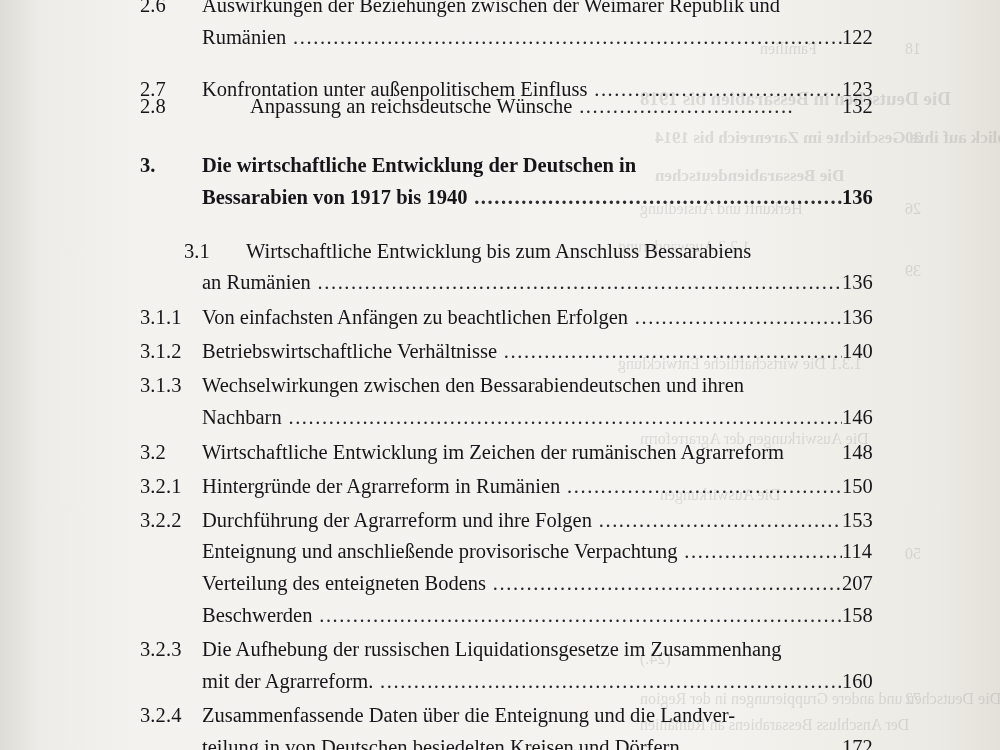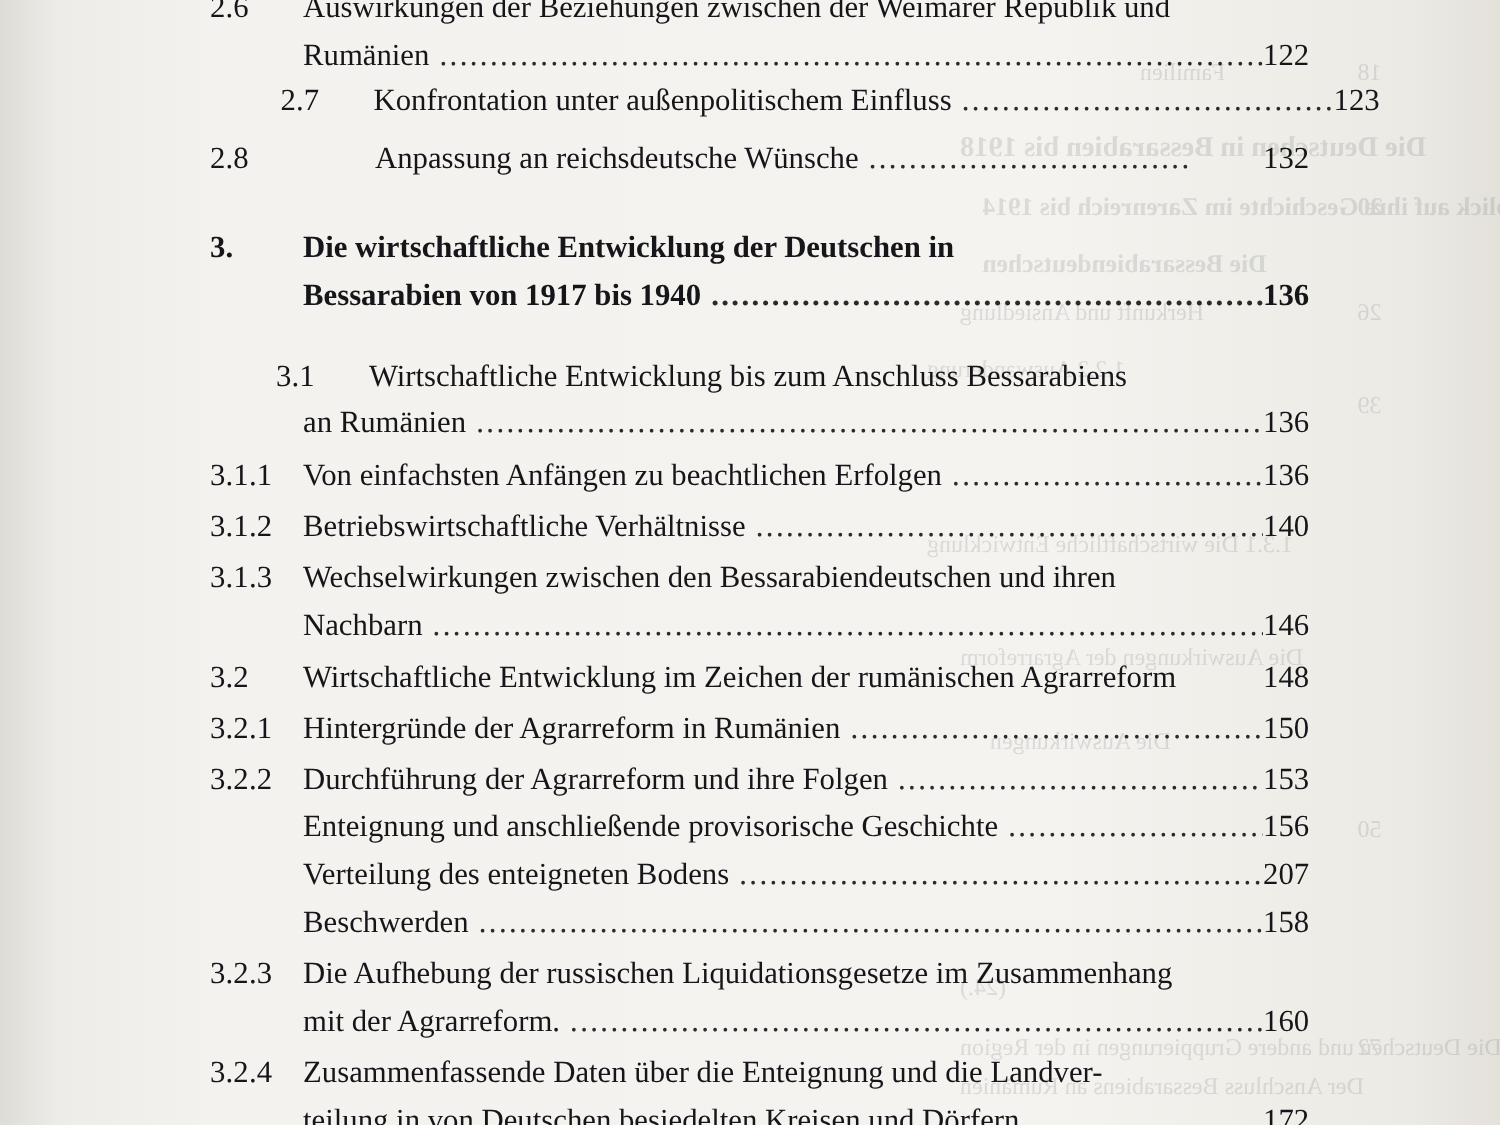--- a/index.html
+++ b/index.html
@@ -111,21 +111,21 @@
     <div class="row" style="top: -6px;">
       <div class="num">2.6</div>
       <div class="txt"><span>Auswirkungen der Beziehungen zwischen der Weimarer Republik und</span></div>
       <div class="pg"></div>
     </div>
     <div class="row" style="top: 26px;">
       <div class="num"></div>
       <div class="txt"><span>Rumänien</span><span class="leader"> ........................................................................................................................</span></div>
       <div class="pg">122</div>
     </div>
-    <div class="row" style="top: 56px; margin-left: 47px;">
+    <div class="row" style="top: 78px;">
       <div class="num">2.7</div>
       <div class="txt"><span>Konfrontation unter außenpolitischem Einfluss</span><span class="leader"> ........................................................................................................................</span></div>
       <div class="pg">123</div>
     </div>
     <div class="row" style="top: 95px; gap: 48px;">
       <div class="num">2.8</div>
       <div class="txt"><span>Anpassung an reichsdeutsche Wünsche</span><span class="leader"> ........................................................................................................................</span></div>
       <div class="pg">132</div>
     </div>
     <div class="row bold" style="top: 154px;">
@@ -178,22 +178,22 @@
       <div class="txt"><span>Hintergründe der Agrarreform in Rumänien</span><span class="leader"> ........................................................................................................................</span></div>
       <div class="pg">150</div>
     </div>
     <div class="row" style="top: 509px;">
       <div class="num">3.2.2</div>
       <div class="txt"><span>Durchführung der Agrarreform und ihre Folgen</span><span class="leader"> ........................................................................................................................</span></div>
       <div class="pg">153</div>
     </div>
     <div class="row" style="top: 540px;">
       <div class="num"></div>
-      <div class="txt"><span>Enteignung und anschließende provisorische Geschichte</span><span class="leader"> ........................................................................................................................</span></div>
-      <div class="pg">156</div>
+      <div class="txt"><span>Enteignung und anschließende provisorische Verpachtung</span><span class="leader"> ........................................................................................................................</span></div>
+      <div class="pg">114</div>
     </div>
     <div class="row" style="top: 572px;">
       <div class="num"></div>
       <div class="txt"><span>Verteilung des enteigneten Bodens</span><span class="leader"> ........................................................................................................................</span></div>
       <div class="pg">207</div>
     </div>
     <div class="row" style="top: 604px;">
       <div class="num"></div>
       <div class="txt"><span>Beschwerden</span><span class="leader"> ........................................................................................................................</span></div>
       <div class="pg">158</div>

